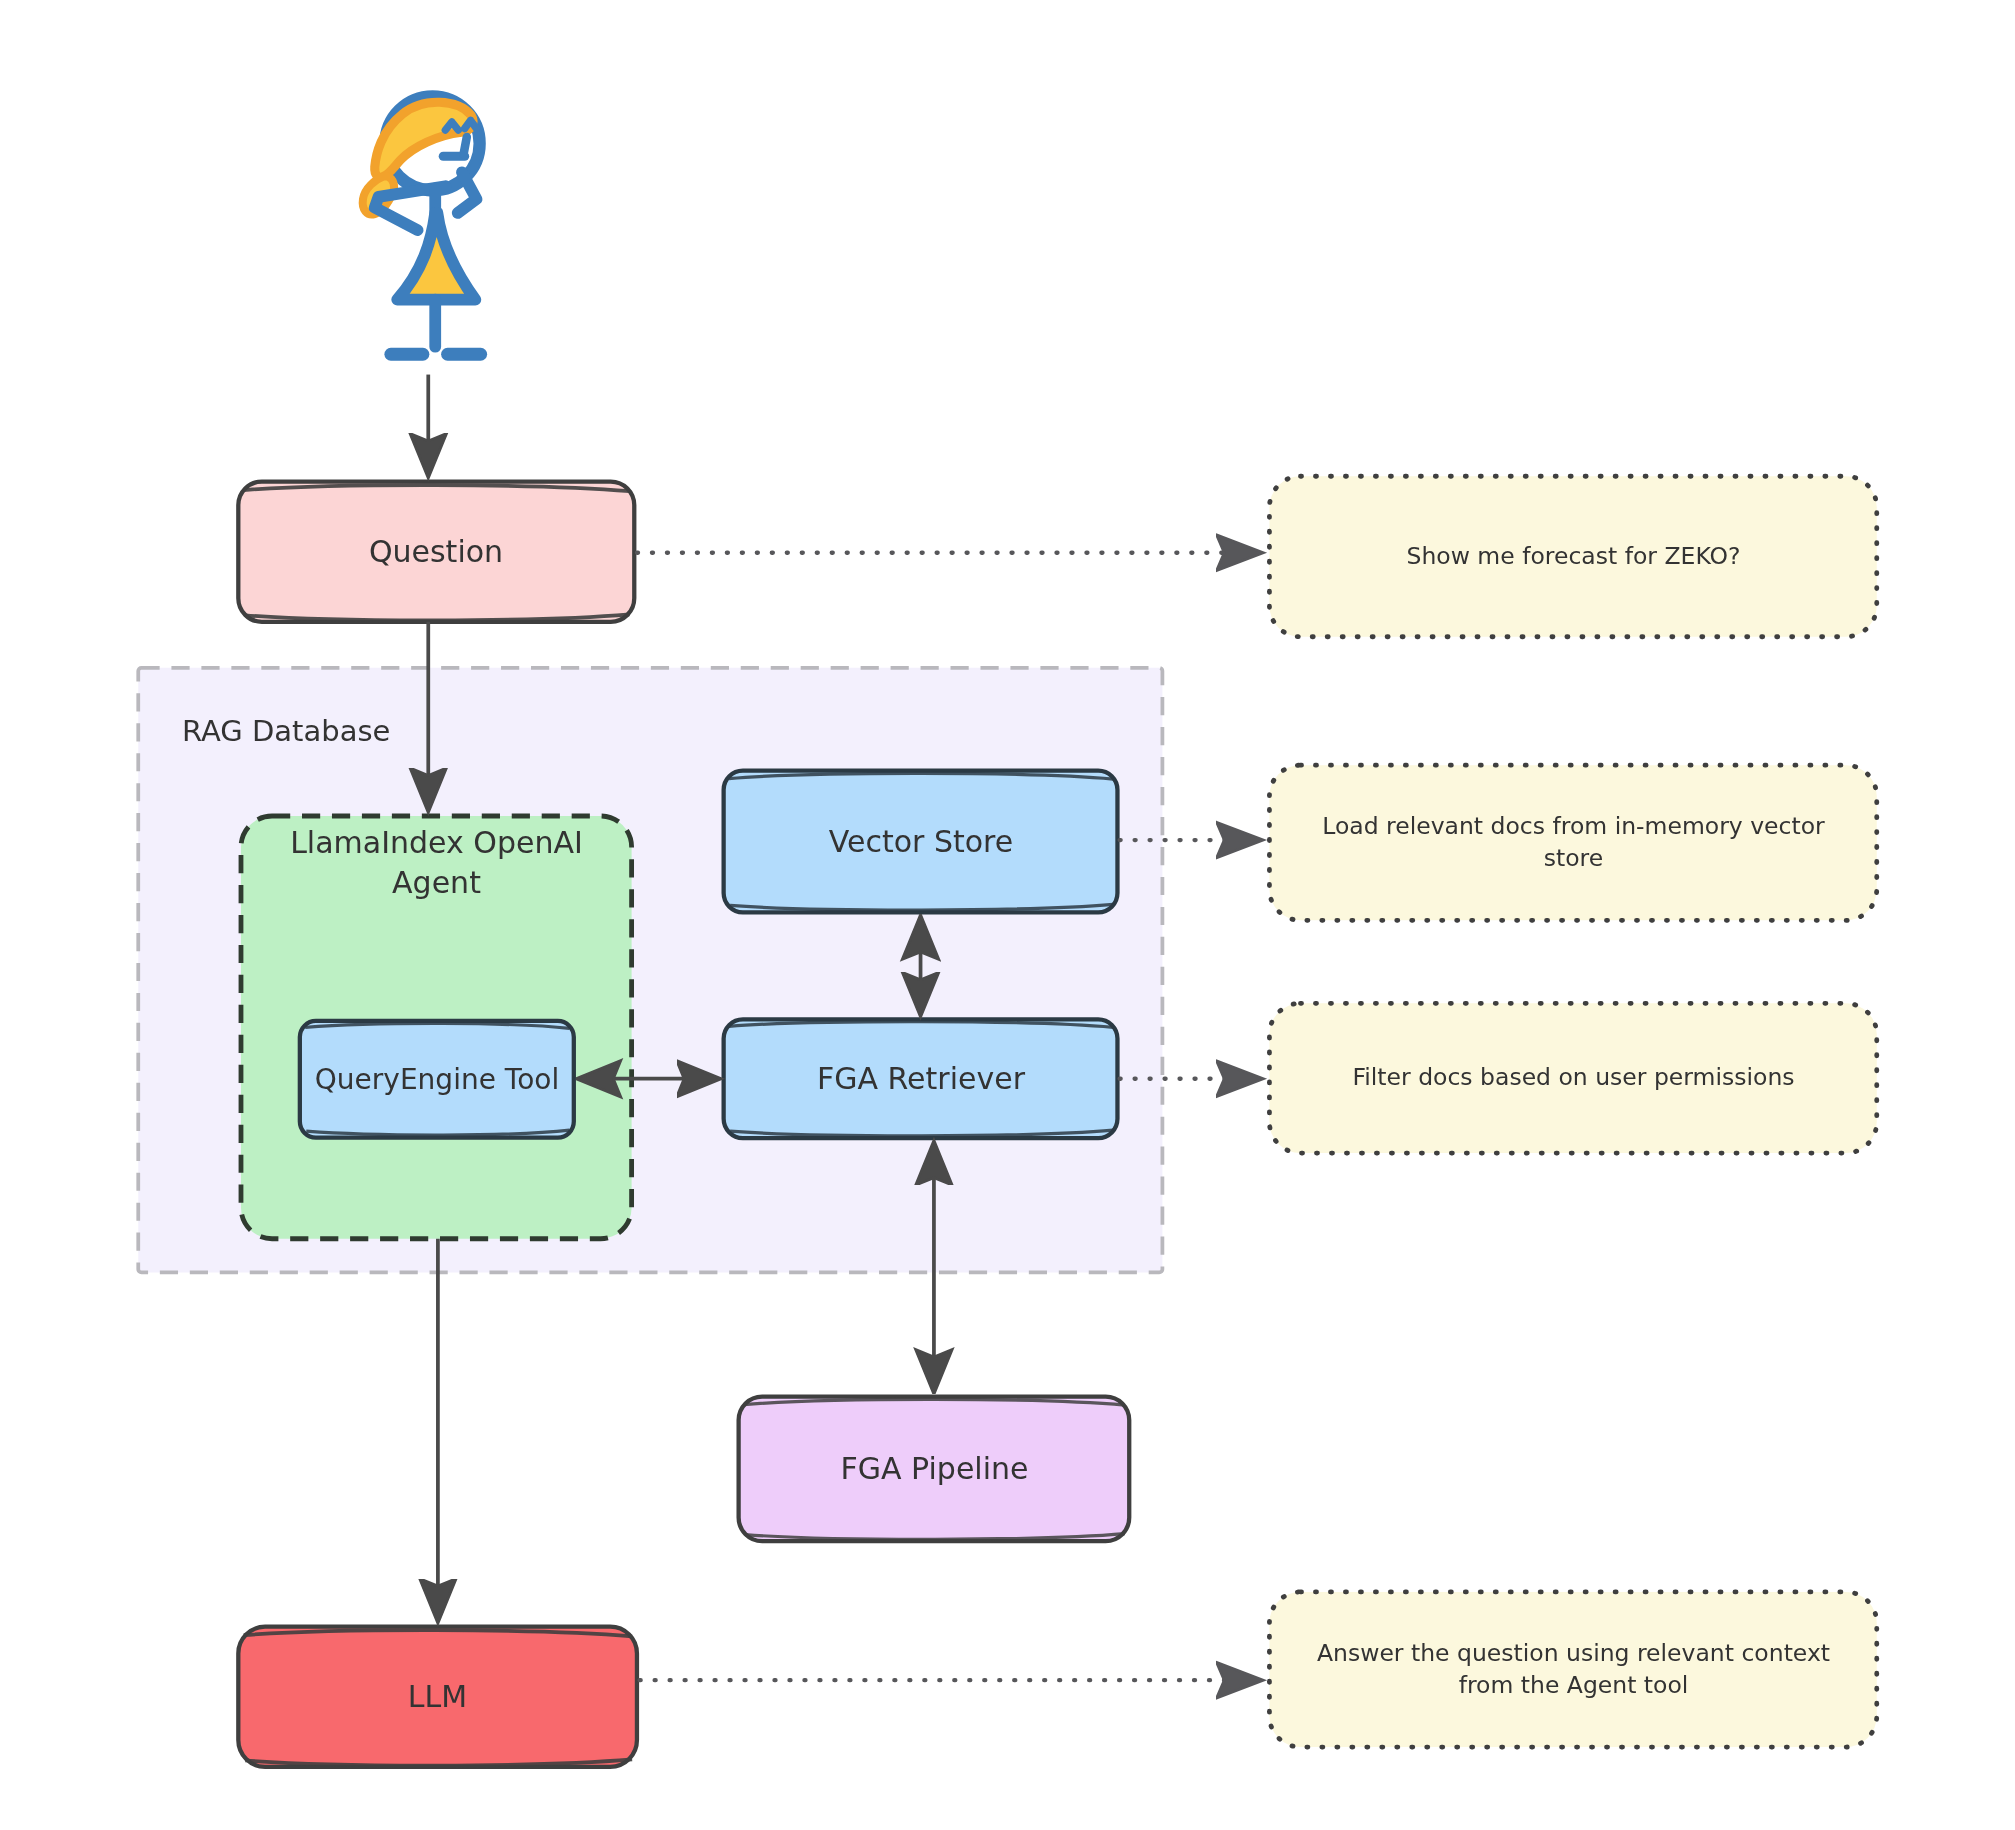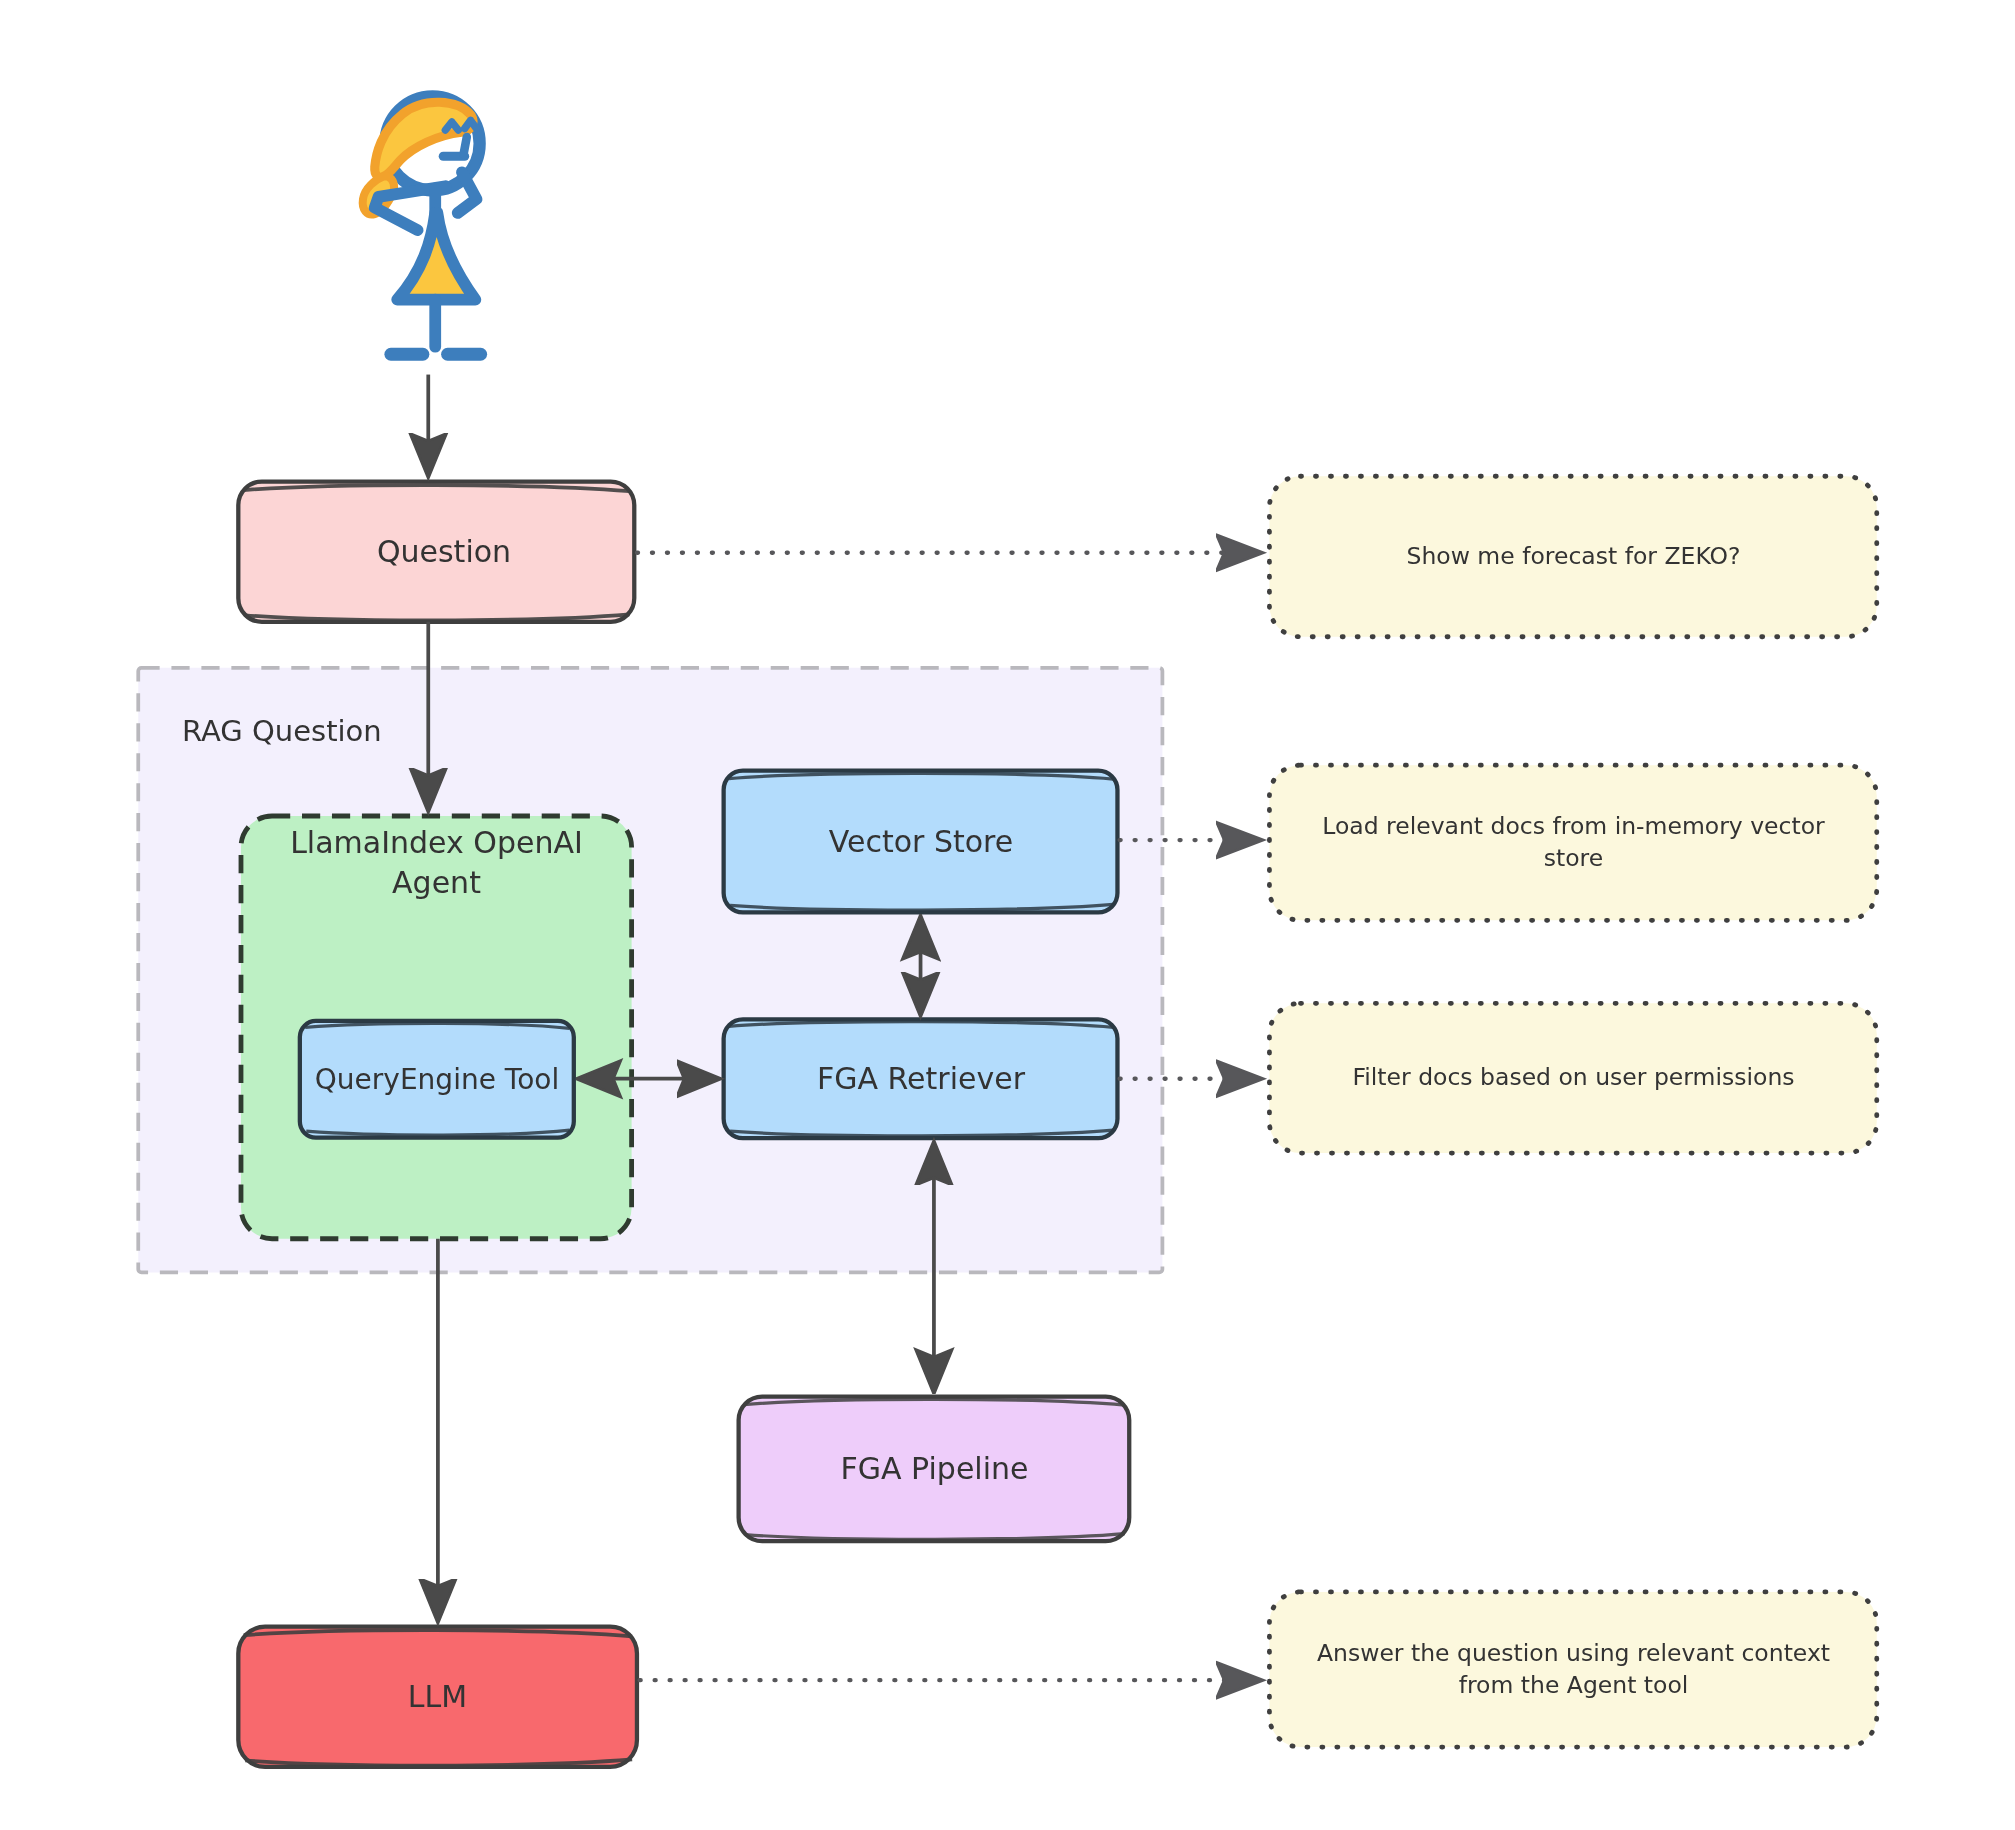--- a/index.html
+++ b/index.html
@@ -143,23 +143,23 @@
     </g>
 
     <g fill="none" stroke="#57575a" stroke-width="8" stroke-dasharray="2 26" stroke-linecap="round">
       <path d="M1190,1033 L2345,1033" marker-end="url(#arrEndSm)"></path>
       <path d="M2092,1570 L2345,1570" marker-end="url(#arrEndSm)"></path>
       <path d="M2092,2016 L2345,2016" marker-end="url(#arrEndSm)"></path>
       <path d="M1195,3140 L2345,3140" marker-end="url(#arrEndSm)"></path>
     </g>
   </svg>
 
-  <div class="grp-title" style="left:182px;top:714px;">RAG Question</div>
+  <div class="grp-title" style="left:182px;top:714px;">RAG Database</div>
 
-  <div class="node-label sz-lg" style="left:246px;top:482px;width:396px;height:140px;">Question</div>
+  <div class="node-label sz-lg" style="left:238px;top:482px;width:396px;height:140px;">Question</div>
 
   <div class="node-label sz-lg" style="left:252px;top:815px;width:369px;height:96px;">LlamaIndex OpenAI Agent</div>
 
   <div class="node-label sz-lg" style="left:724px;top:771px;width:394px;height:142px;">Vector Store</div>
 
   <div class="node-label sz-md" style="left:300px;top:1021px;width:274px;height:117px;">QueryEngine Tool</div>
 
   <div class="node-label sz-lg" style="left:724px;top:1020px;width:394px;height:119px;">FGA Retriever</div>
 
   <div class="node-label sz-lg" style="left:739px;top:1397px;width:391px;height:145px;">FGA Pipeline</div>

